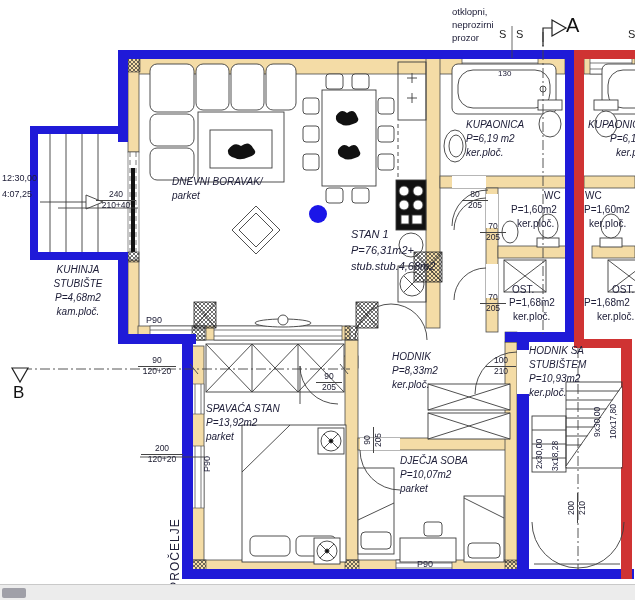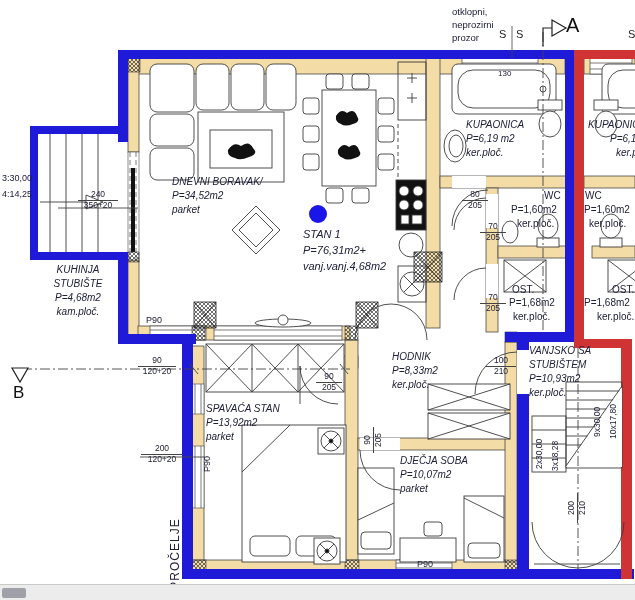--- a/index.html
+++ b/index.html
@@ -1,21 +1,21 @@
 <!DOCTYPE html>
 <html><head>
 <meta charset="utf-8">
 <style>
   html,body{margin:0;padding:0;background:#fff;}
   #plan{position:relative;width:635px;height:600px;background:#fff;overflow:hidden;
         font-family:"Liberation Sans",sans-serif;color:#20203a;}
   svg{position:absolute;left:0;top:0;}
   .lbl{position:absolute;font-size:10px;line-height:14px;white-space:nowrap;color:#20203a;}
   .lbl div{white-space:nowrap;font-style:italic;}
-  .big{font-size:11px;line-height:16px;}
+  .big{font-size:11px;line-height:16px;margin-left:48px;}
   .small{font-size:9px;line-height:12px;}
   .frac{position:absolute;text-align:center;font-size:8.5px;line-height:9.5px;color:#1c1c30;}
   .frac .a{display:block;border-bottom:0.8px solid #444;padding:0 2px;}
   .frac .b{display:block;padding:0 2px;}
   .rot{transform:rotate(-90deg);transform-origin:center center;}
   .marker{position:absolute;font-size:20px;color:#111;}
   .vtext{position:absolute;font-size:12px;letter-spacing:1px;transform:rotate(-90deg);
          transform-origin:left top;white-space:nowrap;color:#20203a;}
   .note{position:absolute;font-size:9.5px;line-height:13px;color:#20203a;}
   .statusbar{position:absolute;left:0;top:584px;width:635px;height:16px;background:#ececec;
@@ -330,28 +330,27 @@
 </div>
 <span class="s-glyph" style="left:499px;top:28px;">S</span>
 <span class="s-glyph" style="left:516px;top:28px;">S</span>
 <span class="s-glyph" style="left:628px;top:28px;">S</span>
 
 <div class="marker" style="left:566px;top:14px;">A</div>
 <div class="marker" style="left:13px;top:383px;font-size:17px;">B</div>
 
 <div class="lbl" style="left:172px;top:175px;">
   <div>DNEVNI BORAVAK/</div>
-  <div>P=34,52m2</div>
   <div>parket</div>
 </div>
 
 <div class="lbl big" style="left:303px;top:226px;">
   <div>STAN 1</div>
   <div>P=76,31m2+</div>
-  <div>vanj.vanj.4,68m2</div>
+  <div>stub.stub.4,68m2</div>
 </div>
 
 <div class="lbl" style="left:40px;top:263px;width:76px;text-align:center;">
   <div>KUHINJA</div>
   <div>STUBIŠTE</div>
   <div>P=4,68m2</div>
   <div>kam.ploč.</div>
 </div>
 
 <div class="lbl" style="left:466px;top:118px;">
@@ -381,41 +380,41 @@
 <div class="lbl" style="left:584px;top:296px;">P=1,68m2</div>
 <div class="lbl" style="left:597px;top:310px;">ker.ploč.</div>
 
 <div class="lbl" style="left:392px;top:350px;">
   <div>HODNIK</div>
   <div>P=8,33m2</div>
   <div>ker.ploč.</div>
 </div>
 
 <div class="lbl" style="left:529px;top:344px;">
-  <div>VANJSKO SA</div>
+  <div>HODNIK SA</div>
   <div>STUBIŠTEM</div>
   <div>P=10,93m2</div>
   <div>ker.ploč.</div>
 </div>
 
 <div class="lbl" style="left:206px;top:402px;">
   <div>SPAVAĆA STAN</div>
   <div>P=13,92m2</div>
   <div>parket</div>
 </div>
 
 <div class="lbl" style="left:400px;top:454px;">
   <div>DJEČJA SOBA</div>
   <div>P=10,07m2</div>
   <div>parket</div>
 </div>
 
-<div class="frac" style="left:78px;top:190px;width:40px;">
+<div class="frac" style="left:96px;top:190px;width:40px;">
   <span class="a">240</span>
-      <span class="b">350+20</span>
+      <span class="b">210+40</span>
 </div>
 <div class="frac" style="left:138px;top:356px;width:38px;">
   <span class="a">90</span>
       <span class="b">120+20</span>
 </div>
 <div class="frac" style="left:141px;top:444px;width:42px;">
   <span class="a">200</span>
       <span class="b">120+20</span>
 </div>
 <div class="frac" style="left:462px;top:190px;width:26px;text-align:center;">
@@ -445,22 +444,22 @@
 <div class="frac rot" style="left:562px;top:498px;width:30px;">
   <span class="a">200</span>
       <span class="b">210</span>
 </div>
 
 <div class="small" style="position:absolute;left:146px;top:314px;">P90</div>
 <div class="small rot" style="position:absolute;left:196px;top:455px;width:22px;">P90</div>
 <div class="small" style="position:absolute;left:417px;top:558px;">P90</div>
 <div class="small" style="position:absolute;left:498px;top:68px;font-size:8px;">130</div>
 
-<div class="small" style="position:absolute;left:2px;top:172px;">3:30,00</div>
-<div class="small" style="position:absolute;left:2px;top:188px;">4:14,25</div>
+<div class="small" style="position:absolute;left:2px;top:172px;">12:30,00</div>
+<div class="small" style="position:absolute;left:2px;top:188px;">4:07,25</div>
 
 <div class="small rot" style="position:absolute;left:516px;top:440px;width:46px;font-size:8.5px;">2x30,00</div>
 <div class="small rot" style="position:absolute;left:532px;top:442px;width:46px;font-size:8.5px;">3x18,28</div>
 <div class="small rot" style="position:absolute;left:574px;top:408px;width:46px;font-size:8.5px;">9x30,00</div>
 <div class="small rot" style="position:absolute;left:588px;top:408px;width:50px;font-size:8.5px;">10x17,80</div>
 
 <div class="vtext" style="left:168px;top:600px;">OPROČELJE</div>
 
 <div class="statusbar">
   <div class="thumb"></div>

